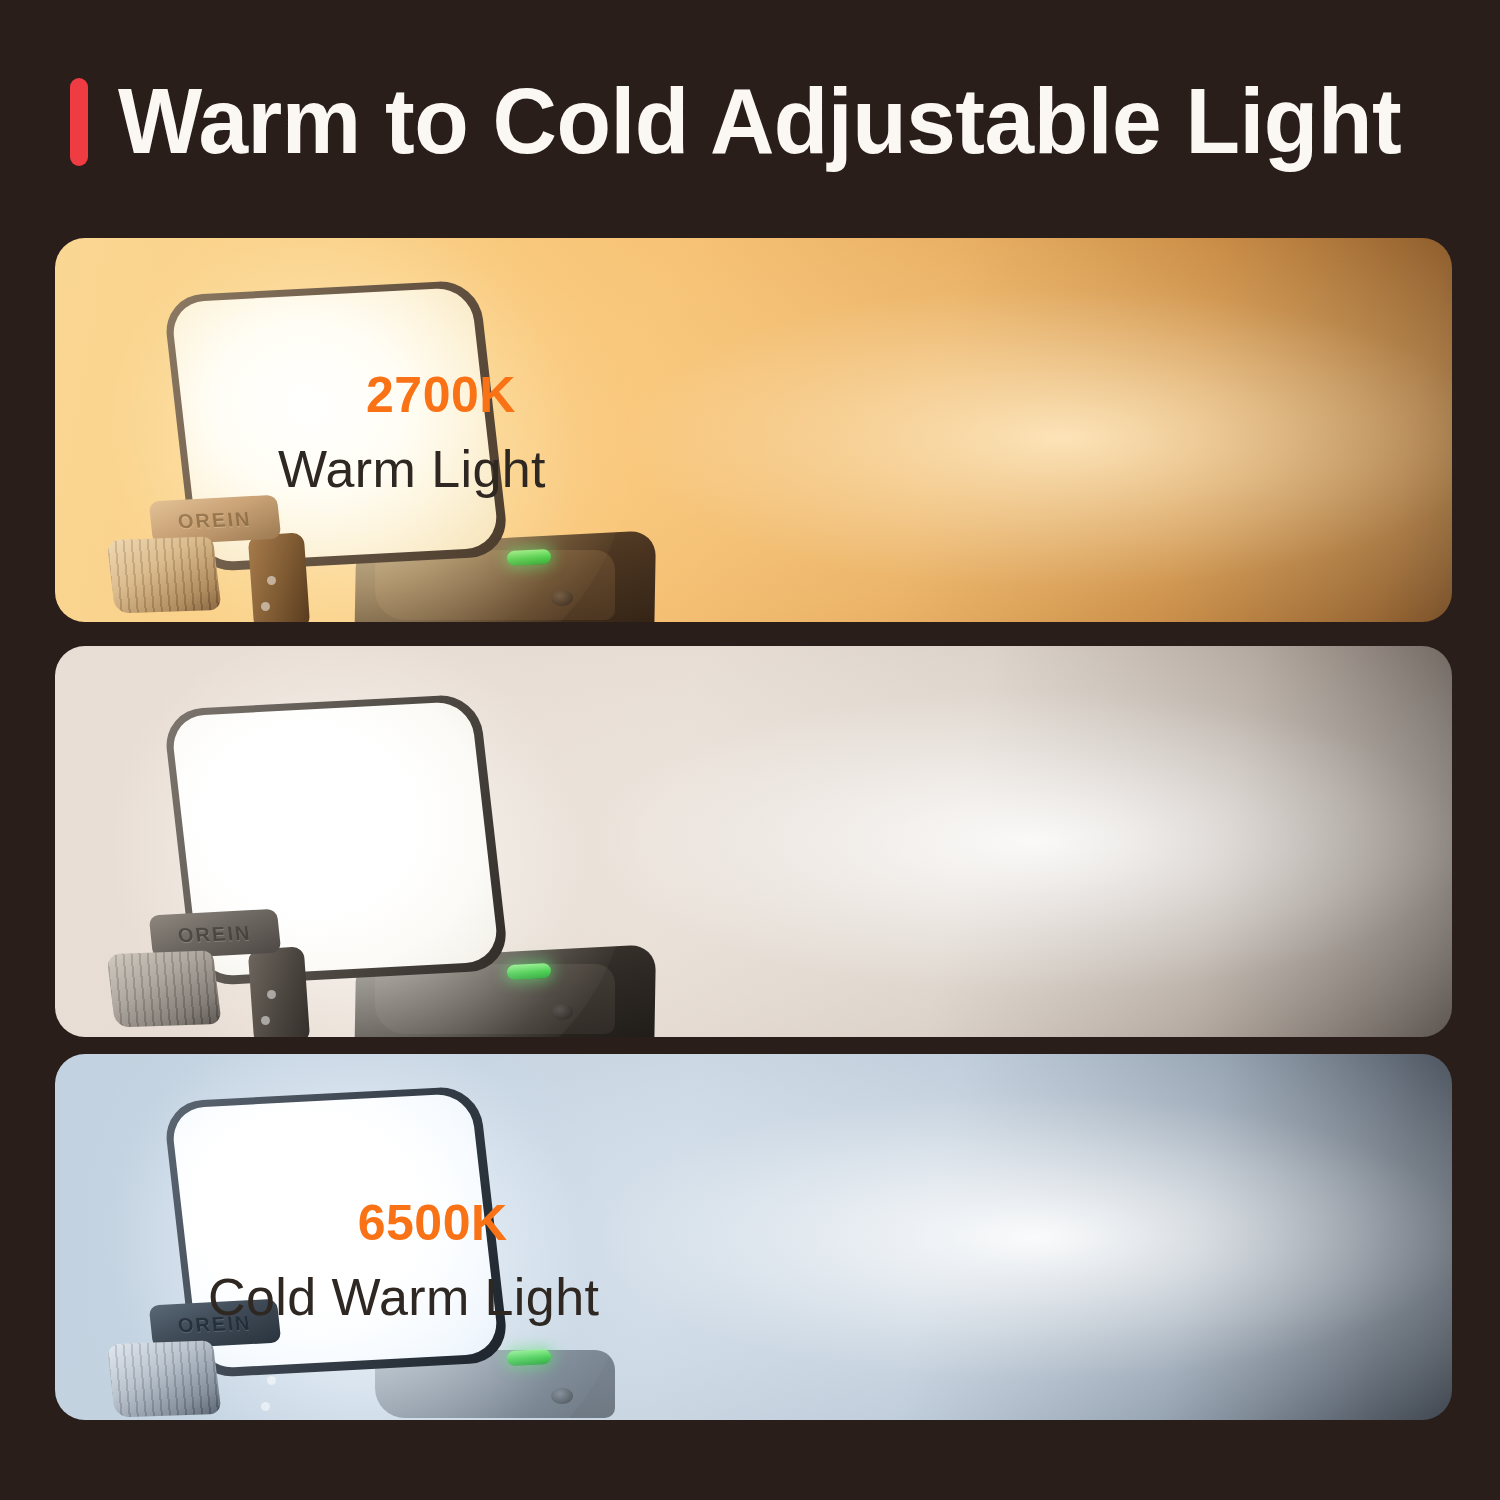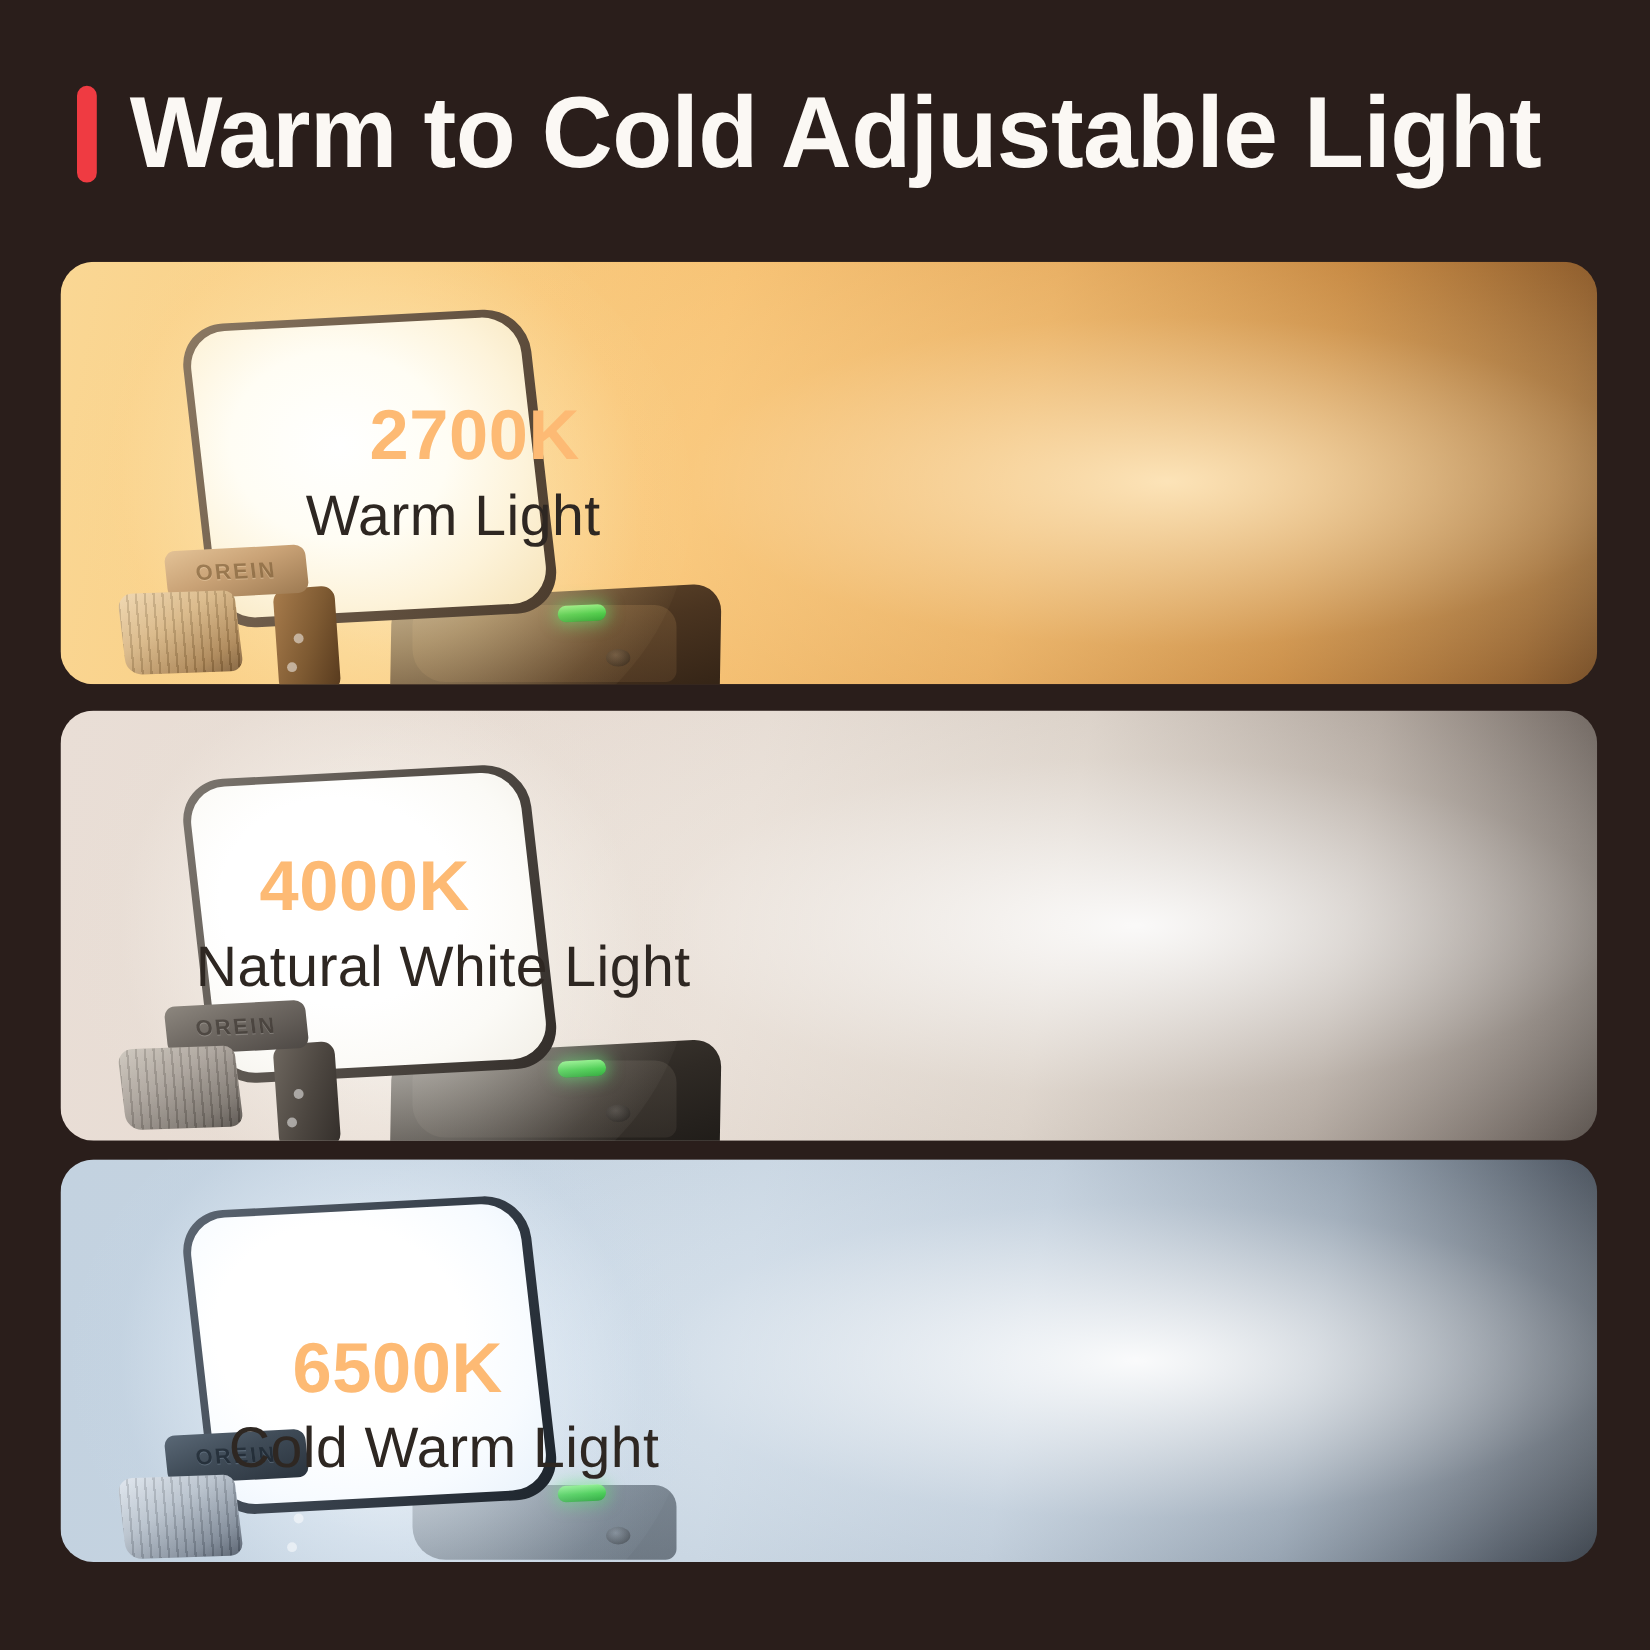--- a/index.html
+++ b/index.html
@@ -55,30 +55,30 @@
   
   .bg-cold{
     background:
       radial-gradient(120% 150% at 70% 50%, rgba(255,255,255,0.95) 0%, rgba(236,243,250,0.35) 26%, rgba(0,0,0,0) 52%),
       linear-gradient(100deg,#c3d2e0 0%,#c5d3e0 24%,#c4d2df 44%,#b3c2d1 62%,#7d8c9c 80%,#39424e 94%,#232a33 100%);
   }
 
   
   .panel-text{position:absolute;z-index:5;}
   .kelvin{
-    font-size:64px;font-weight:700;color:#fdba74;
-    letter-spacing:0.5px;line-height:74px;white-space:nowrap;
+    font-size:50px;font-weight:700;color:#f97316;
+    letter-spacing:0.5px;line-height:74px;white-space:nowrap;text-align:center;
   }
   .lightname{
     font-size:52px;font-weight:300;color:#2e2722;
     letter-spacing:0.4px;line-height:62px;white-space:nowrap;margin-top:6px;
   }
   .t1{left:278px;top:358px;}
   .t2{left:178px;top:768px;}
-  .t3{left:208px;top:1186px;margin-top:20px;}
+  .t3{left:208px;top:1186px;}
   .t1 .kelvin{margin-left:58px;}
   .t2 .kelvin{margin-left:58px;}
   .t3 .kelvin{margin-left:58px;}
 
   
   .product{position:absolute;z-index:3;pointer-events:none;}
   .p1{left:860px;top:238px;width:592px;height:384px;}
   .p2{left:860px;top:646px;width:592px;height:391px;}
   .p3{left:860px;top:1054px;width:592px;height:366px;}
 
@@ -267,24 +267,20 @@
           <span class="brand">OREIN</span>
         </div>
 
         <div class="sensor" style="left:56px;top:306px;"></div>
       </div>
     </div>
 
     <div class="panel-vignette"></div>
   </div>
 
-  <div class="panel-text t2">
-    <div class="kelvin">4000K</div>
-    <div class="lightname">Natural White Light</div>
-  </div>
 
   <div class="panel panel-3">
     <div class="panel-bg bg-cold"></div>
 
     <div class="product p3" style="left:0;top:0;">
       <div class="prod-inner cold">
         <div class="housing" style="left:300px;top:284px;width:300px;height:118px;"></div>
         <div class="housing-lip" style="left:320px;top:296px;width:240px;height:68px;"></div>
         <div class="status-led" style="left:452px;top:296px;"></div>
         <div class="screw" style="left:496px;top:334px;"></div>

